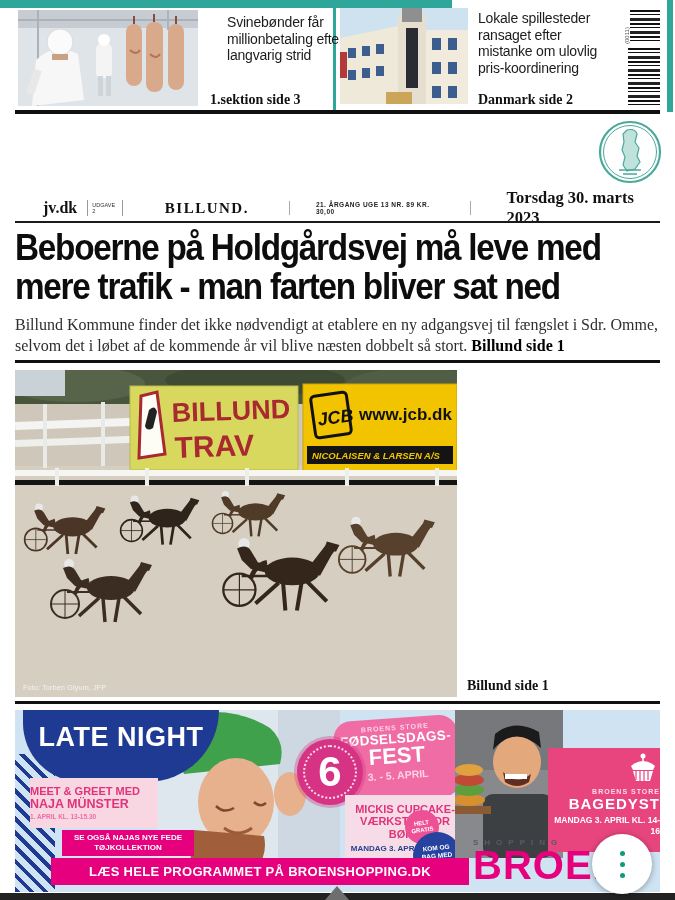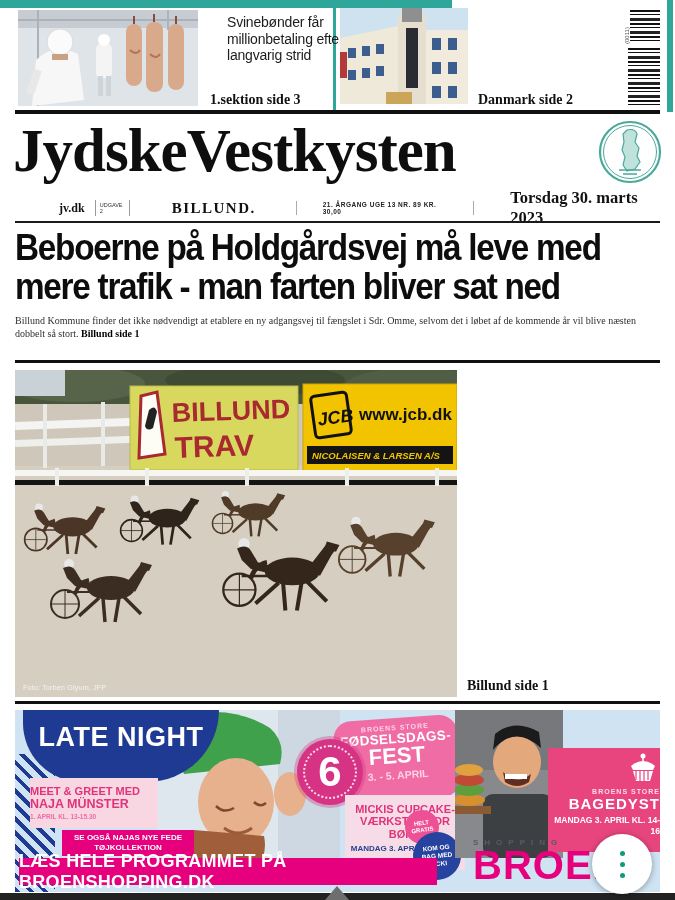--- a/index.html
+++ b/index.html
@@ -21,30 +21,30 @@
   .barcode-label{font-size:6px;color:#555;transform:rotate(-90deg);transform-origin:left top;}
 
   .rule-thick{left:15px;width:645px;height:4px;background:#101010;}
   .rule-mid{left:15px;width:645px;height:3px;background:#101010;}
   .rule-thin{left:15px;width:645px;height:2px;background:#1a1a1a;}
 
   
   .masthead-title{left:13px;top:116px;font-family:"Liberation Serif",serif;font-weight:700;font-size:61px;letter-spacing:-1px;color:#0e0e0e;}
   
   .dateline{left:15px;top:196px;width:645px;height:24px;display:flex;align-items:center;}
-  .dl-site{font-family:"Liberation Serif",serif;font-weight:700;font-size:12px;color:#111;margin-left:44px;}
+  .dl-site{font-family:"Liberation Serif",serif;font-weight:700;font-size:16px;color:#111;margin-left:28px;}
   .dl-edition{font-size:5.5px;color:#333;border-left:1px solid #999;border-right:1px solid #999;padding:2px 4px;margin-left:10px;}
   .dl-local{font-family:"Liberation Serif",serif;font-weight:700;font-size:15px;letter-spacing:1.5px;color:#111;margin-left:42px;}
   .dl-sep{width:1px;height:14px;background:#aaa;margin-left:40px;}
   .dl-issue{font-size:6.5px;color:#222;margin-left:26px;letter-spacing:.5px;font-weight:700;}
   .dl-date{font-family:"Liberation Serif",serif;font-weight:700;font-size:16.5px;color:#111;margin-left:36px;}
 
   
   .lead-headline{left:15px;top:228px;width:645px;font-weight:800;font-size:37px;line-height:39px;letter-spacing:-1.4px;color:#0d0d0d;white-space:pre;transform:scaleX(.9);transform-origin:left top;}
-  .standfirst{left:15px;top:314px;width:650px;font-family:"Liberation Serif",serif;font-size:10px;line-height:1.33;color:#2e2e2e;}
+  .standfirst{left:15px;top:314px;width:650px;font-family:"Liberation Serif",serif;font-size:16px;line-height:1.33;color:#2e2e2e;}
   .standfirst b{color:#000;}
 
   
   .art-headline{font-size:21px;line-height:1.22;font-weight:500;color:#1d1d1d;letter-spacing:-.2px;}
   .art-body{font-family:"Liberation Serif",serif;font-size:14.5px;line-height:1.38;color:#3a3a3a;margin-top:15px;}
   .art-ref{font-family:"Liberation Serif",serif;font-weight:700;font-size:14px;color:#111;}
 
   
   .ad{left:15px;top:710px;width:645px;height:182px;background:#cfe3f2;overflow:hidden;}
   .stripes{background:repeating-linear-gradient(45deg,#1f3a93 0 4px,rgba(0,0,0,0) 4px 10px);}
@@ -65,21 +65,21 @@
   .fest-dates{font-size:10.5px;font-weight:800;color:#ffd2e4;margin-top:2px;}
   .mickis{left:330px;top:85px;width:120px;height:75px;background:#f6dce6;text-align:center;padding-top:8px;box-sizing:border-box;}
   .mk-title{color:#e0337c;font-size:11px;line-height:1.12;font-weight:800;}
   .mk-time{color:#27418f;font-size:8px;font-weight:800;margin-top:4px;line-height:1.2;}
   .badge-free{left:390px;top:100px;width:34px;height:34px;border-radius:50%;background:#ee5095;color:#fff;font-size:6px;font-weight:800;display:flex;align-items:center;justify-content:center;text-align:center;transform:rotate(-8deg);line-height:1.2;}
   .badge-bake{left:398px;top:122px;width:48px;height:48px;border-radius:50%;background:#2743a0;color:#fff;font-size:6.5px;font-weight:800;display:flex;align-items:center;justify-content:center;text-align:center;transform:rotate(-6deg);line-height:1.25;padding:4px;box-sizing:border-box;}
   .bagedyst{left:533px;top:38px;width:112px;height:104px;background:#e8457f;color:#fff;text-align:right;padding-top:4px;box-sizing:border-box;}
   .bd-kicker{font-size:7px;font-weight:700;color:#ffd9e6;letter-spacing:1px;margin-top:2px;}
   .bd-title{font-size:15px;font-weight:800;letter-spacing:1px;}
   .bd-time{font-size:8.5px;font-weight:800;margin-top:3px;line-height:1.3;}
-  .ad-strip{left:4px;top:148px;width:418px;height:27px;background:#e6007e;color:#fff;font-size:18px;font-weight:800;display:flex;align-items:center;justify-content:center;letter-spacing:.3px;}
+  .ad-strip{left:36px;top:148px;width:418px;height:27px;background:#e6007e;color:#fff;font-size:13px;font-weight:800;display:flex;align-items:center;justify-content:center;letter-spacing:.3px;}
   .broen-logo{left:458px;top:128px;width:195px;text-align:left;}
   .bl-top{font-size:8px;letter-spacing:6px;color:#5a5a66;font-weight:700;}
   .bl-main{font-size:40px;font-weight:800;color:#e6007e;letter-spacing:1px;line-height:.9;}
 
   .fab{left:592px;top:834px;width:60px;height:60px;border-radius:50%;background:#fff;box-shadow:0 1px 6px rgba(0,0,0,.35);display:flex;align-items:center;justify-content:center;z-index:40;}
   .fab-dots{display:flex;flex-direction:column;gap:6px;}
   .fab-dots i{width:5px;height:5px;border-radius:50%;background:#0f9b77;display:block;}
   .up-triangle{left:325px;top:886px;width:0;height:0;border-left:12px solid transparent;border-right:12px solid transparent;border-bottom:14px solid #6e6e6e;z-index:30;}
   .bottombar{left:0;top:893px;width:675px;height:7px;background:#222;z-index:20;}
 
@@ -142,32 +142,35 @@
           <rect x="108" y="30" width="9" height="12"></rect>
         <rect x="92" y="54" width="9" height="12"></rect>
           <rect x="108" y="54" width="9" height="12"></rect>
         <rect x="92" y="78" width="9" height="12"></rect>
           <rect x="108" y="78" width="9" height="12"></rect>
       </g>
       <rect x="66" y="20" width="12" height="60" fill="#2b2b33"></rect>
       <rect x="0" y="44" width="7" height="26" fill="#b33a3a"></rect>
       <rect x="46" y="84" width="26" height="12" fill="#caa55a"></rect>
     </svg>
+    <div class="abs teaser-text preline" style="left:138px;top:2px;width:132px;">Lokale spillesteder
+ransaget efter
+mistanke om ulovlig
+pris-koordinering</div>
     <div class="abs teaser-ref" style="left:138px;top:84px;">Danmark side 2</div>
   </div>
 
   <div class="abs" style="left:618px;top:8px;width:44px;height:100px;">
     <div class="abs barcode-label" style="left:6px;top:36px;">(0011)</div>
     <div class="abs barcode" style="left:12px;top:2px;height:32px;"></div>
     <div class="abs barcode" style="left:10px;top:40px;height:60px;width:32px;"></div>
   </div>
 
   <div class="abs rule-thick" style="top:110px;"></div>
 
-  <div class="abs masthead-title">JydskeVestkysten</div>
   <svg class="abs" style="left:597px;top:118px;" width="66" height="68" viewBox="0 0 66 68">
     <circle cx="33" cy="34" r="30" fill="none" stroke="#4aa99b" stroke-width="2.2"></circle>
     <circle cx="33" cy="34" r="26.5" fill="none" stroke="#4aa99b" stroke-width="1"></circle>
     <path d="M30,12 q8,-2 10,4 l-2,8 4,6 -2,8 3,6 -5,7 -8,2 -4,-6 2,-8 -3,-7 2,-8 -1,-8 z" fill="#bfe2db" stroke="#4aa99b" stroke-width="1.2"></path>
     <path d="M22,52 h22 M26,56 h14" stroke="#4aa99b" stroke-width="1.4"></path>
   </svg>
 
   <div class="abs dateline">
     <span class="dl-site">jv.dk</span>
     <span class="dl-edition">UDGAVE 2</span>

